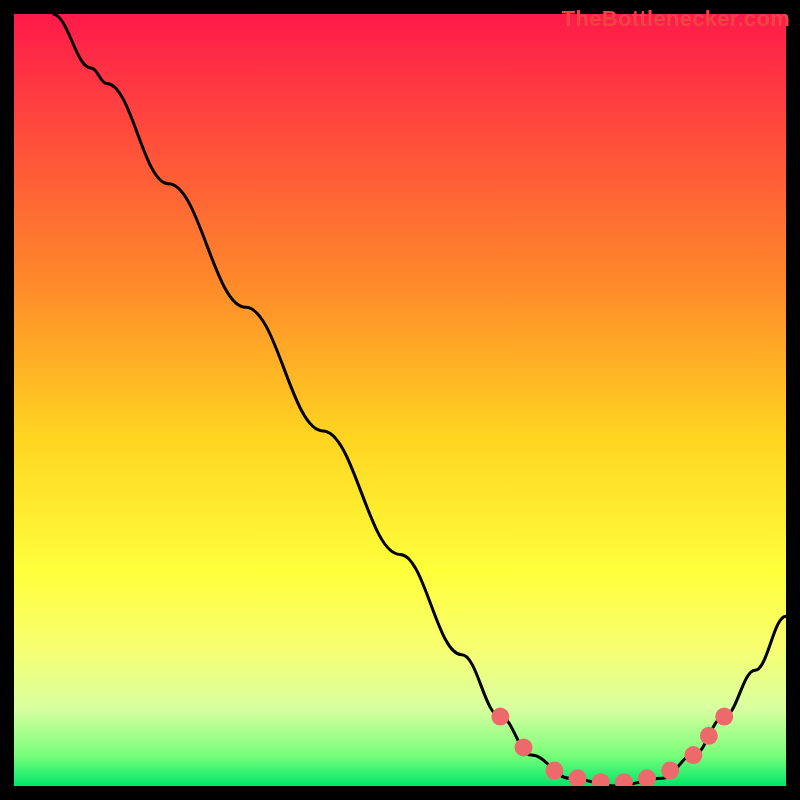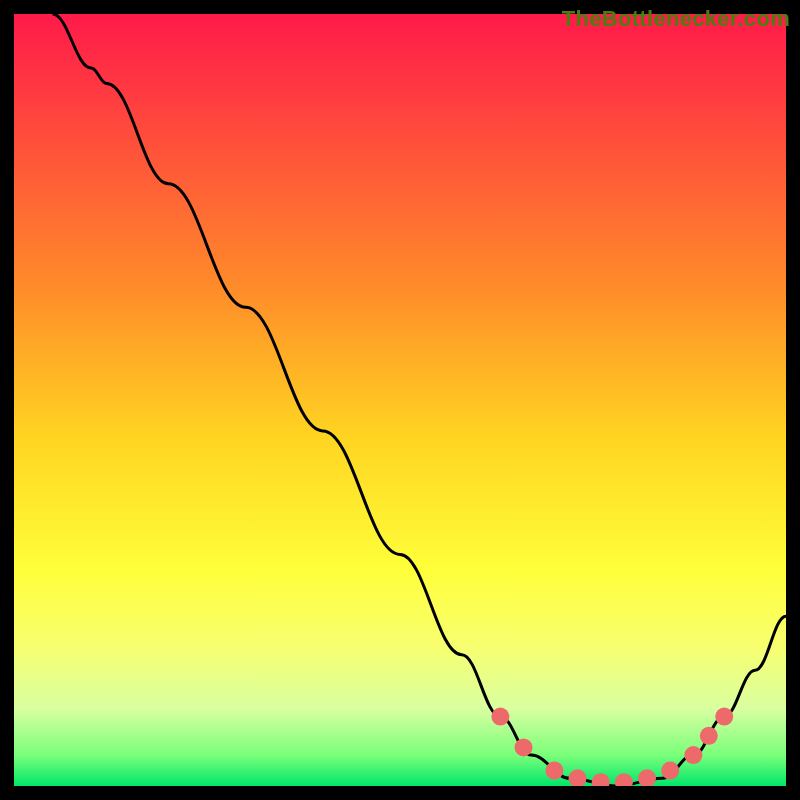--- a/index.html
+++ b/index.html
@@ -8,21 +8,21 @@
     height: 800px;
     background: #000;
     position: relative;
     font-family: Arial, sans-serif;
     overflow: hidden;
   }
   .watermark {
     position: absolute;
     top: 6px;
     right: 10px;
-    color: #4d7c0f;
+    color: #ef4444;
     font-size: 22px;
     font-weight: bold;
     z-index: 10;
     letter-spacing: 0.3px;
   }
   .plot {
     position: absolute;
     left: 14px;
     top: 14px;
     width: 772px;

